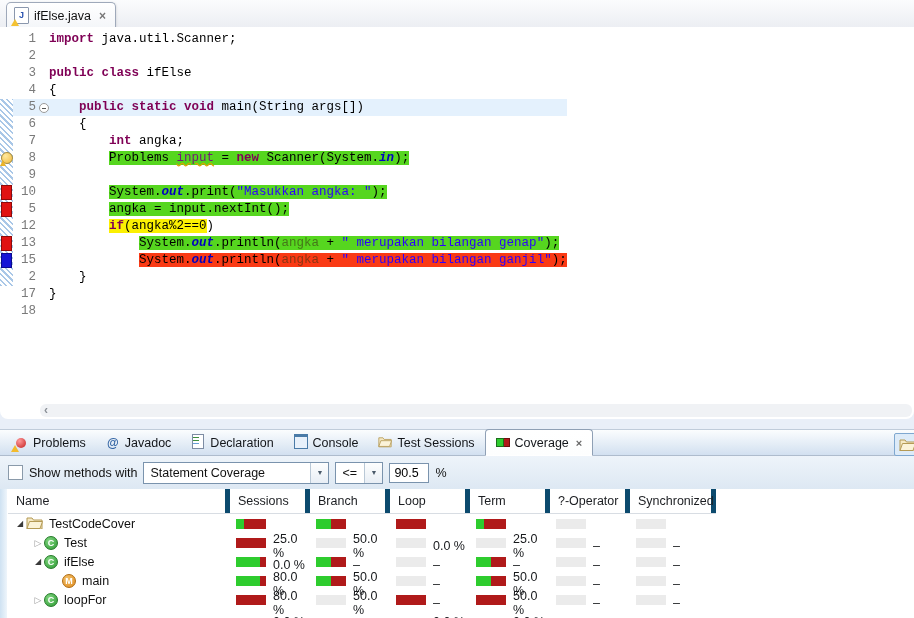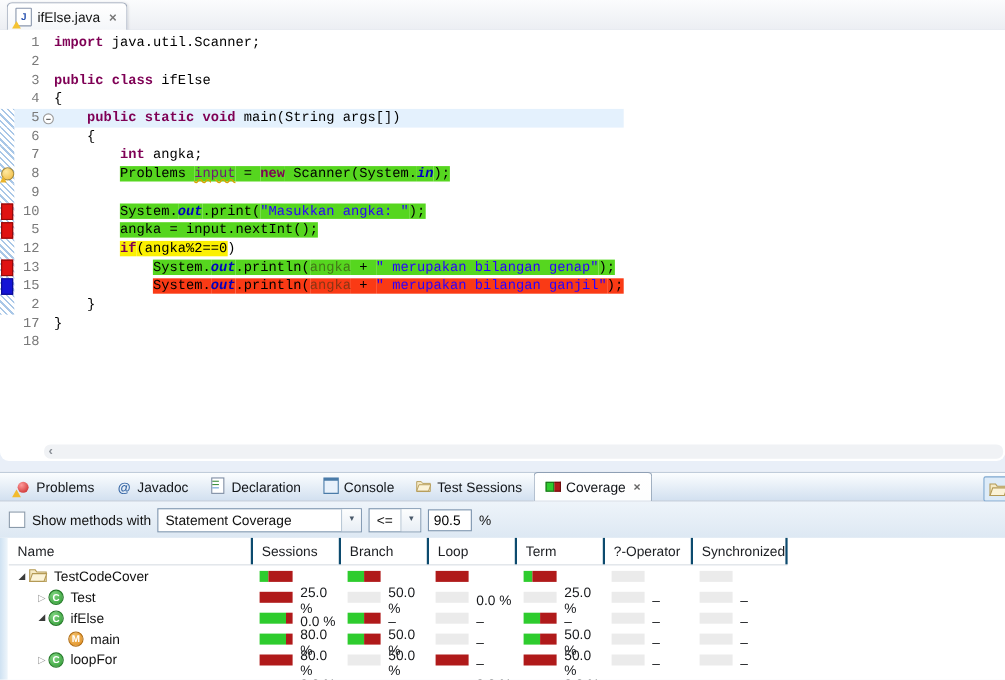--- a/index.html
+++ b/index.html
@@ -82,21 +82,21 @@
   .combo .carr{margin-left:auto;width:17px;height:100%;display:flex;align-items:center;justify-content:center;
          border-left:1px solid #b9c8d6;background:linear-gradient(#fdfefe,#e8eef5);color:#4a5a6a;font-size:7px;}
   .combo.metric{width:186px;}
   .combo.op{width:48px;}
   .pct-input{width:40px;height:20px;border:1px solid #7a93ad;font-family:"Liberation Sans",sans-serif;
          font-size:12.5px;padding:0 4px;box-sizing:border-box;}
   
   .tablearea{position:absolute;left:0;top:60px;width:914px;height:129px;background:#fff;}
   .leftstrip{position:absolute;left:0;top:0;width:7px;height:129px;background:linear-gradient(90deg,#cfe2f2,#eef5fb);}
   .thead{position:absolute;left:8px;top:0;height:24px;display:flex;border-bottom:1px solid #d8dde3;}
-  .th{display:flex;align-items:center;padding-left:8px;box-sizing:border-box;border-right:2px solid #0c4a6e;color:#1c1e22;}
+  .th{display:flex;align-items:center;padding-left:8px;box-sizing:border-box;border-right:5px solid #0c4a6e;color:#1c1e22;}
   .tbody{position:absolute;left:8px;top:25px;}
   .trow{display:flex;height:19px;align-items:center;}
   .namecell{display:flex;align-items:center;box-sizing:border-box;}
   .arrow{width:12px;flex:0 0 12px;font-size:8px;color:#3a3a3a;text-align:center;}
   .arrow.collapsed{color:#9a9a9a;font-size:9px;}
   .ci,.mi{width:14px;height:14px;border-radius:50%;color:#fff;font-weight:bold;font-size:9px;
          display:inline-flex;align-items:center;justify-content:center;font-family:"Liberation Sans",sans-serif;}
   .ci{background:radial-gradient(circle at 35% 30%,#7fd47f,#2e9b33);border:1px solid #247a28;box-sizing:border-box;}
   .mi{background:radial-gradient(circle at 35% 30%,#f2c06a,#e08c1e);border:1px solid #b06c12;box-sizing:border-box;}
   .rowlabel{margin-left:6px;}

